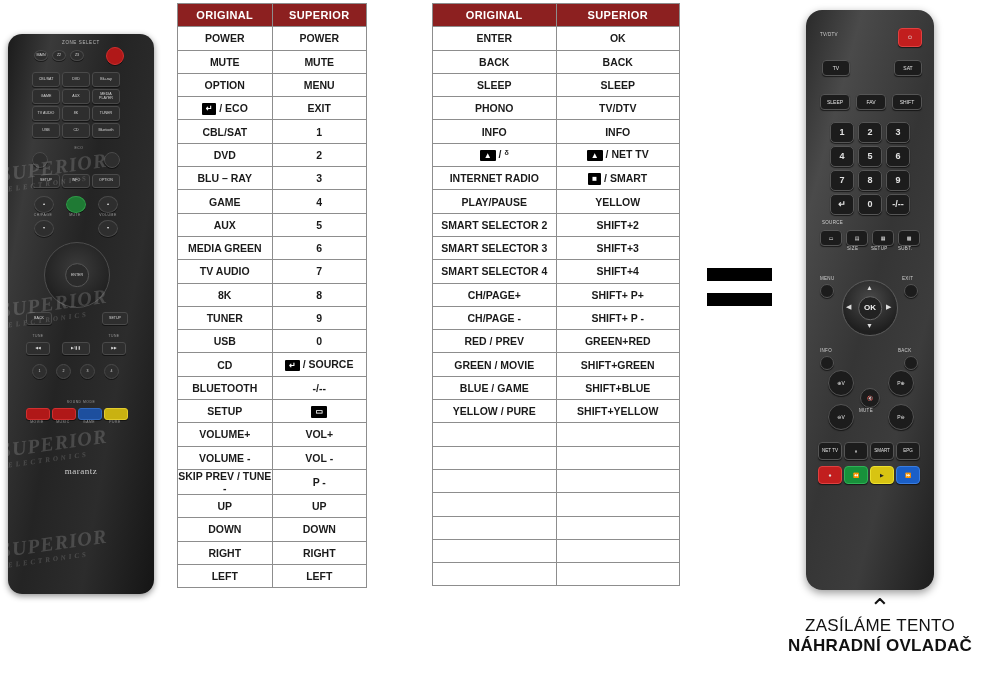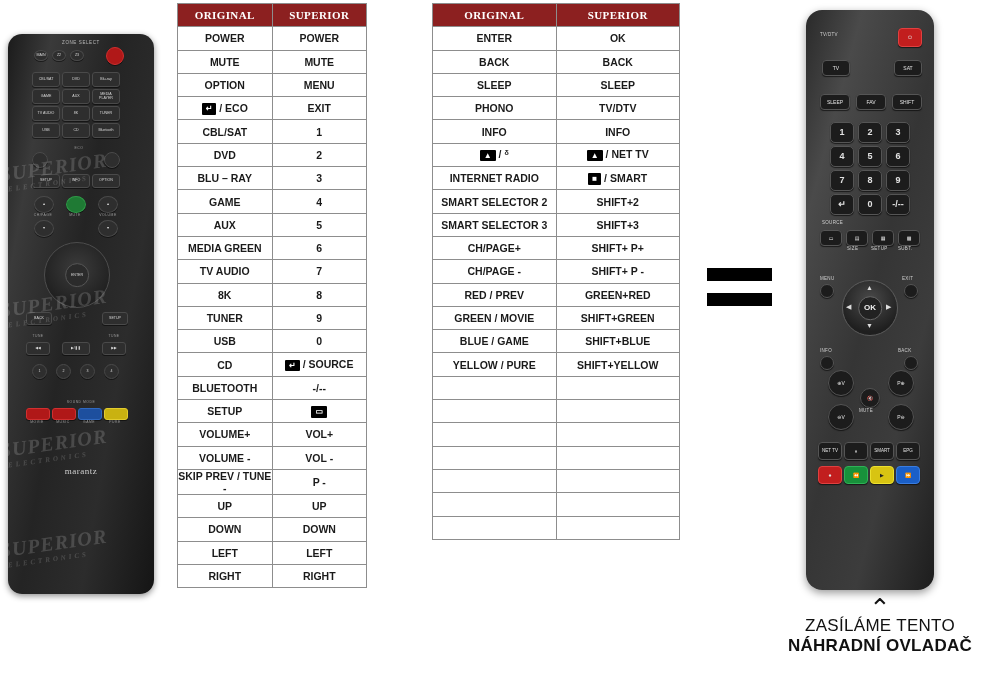--- a/index.html
+++ b/index.html
@@ -122,21 +122,20 @@
     color: #1a1a1a;
     height: 22.3px;
     padding: 0;
   }
   .tbl th {
     background: #8c2020;
     color: #ffffff;
     font-size: 11px;
     letter-spacing: 0.4px;
     border-color: #8d8d8d;
-    font-family: Liberation Serif, serif;
   }
   .tbl td.empty { height: 22.3px; }
   .glyph-box {
     display: inline-block;
     background: #000;
     color: #fff;
     padding: 1px 4px;
     font-size: 8px;
     border-radius: 1px;
     line-height: 1.2;
@@ -416,26 +415,26 @@
       </tr>
       <tr>
         <td>UP</td>
         <td>UP</td>
       </tr>
       <tr>
         <td>DOWN</td>
         <td>DOWN</td>
       </tr>
       <tr>
+        <td>RIGHT</td>
+        <td>RIGHT</td>
+      </tr>
+      <tr>
         <td>LEFT</td>
         <td>LEFT</td>
-      </tr>
-      <tr>
-        <td>RIGHT</td>
-        <td>RIGHT</td>
       </tr>
     </tbody>
 </table>
 
 <table class="tbl" id="tbl-right" style="left:432px; top:3px; width:248px;">
   <colgroup>
       <col style="width:50%">
       <col style="width:50%">
     </colgroup>
   <thead>
@@ -467,26 +466,34 @@
       </tr>
       <tr>
         <td><span class="glyph-box">▲</span> / ᵟ</td>
         <td><span class="glyph-box">▲</span> / NET TV</td>
       </tr>
       <tr>
         <td>INTERNET RADIO</td>
         <td><span class="glyph-box">■</span> / SMART</td>
       </tr>
       <tr>
+        <td>PLAY/PAUSE</td>
+        <td>YELLOW</td>
+      </tr>
+      <tr>
         <td>SMART SELECTOR 2</td>
         <td>SHIFT+2</td>
       </tr>
       <tr>
         <td>SMART SELECTOR 3</td>
         <td>SHIFT+3</td>
+      </tr>
+      <tr>
+        <td>SMART SELECTOR 4</td>
+        <td>SHIFT+4</td>
       </tr>
       <tr>
         <td>CH/PAGE+</td>
         <td>SHIFT+ P+</td>
       </tr>
       <tr>
         <td>CH/PAGE -</td>
         <td>SHIFT+ P -</td>
       </tr>
       <tr>

